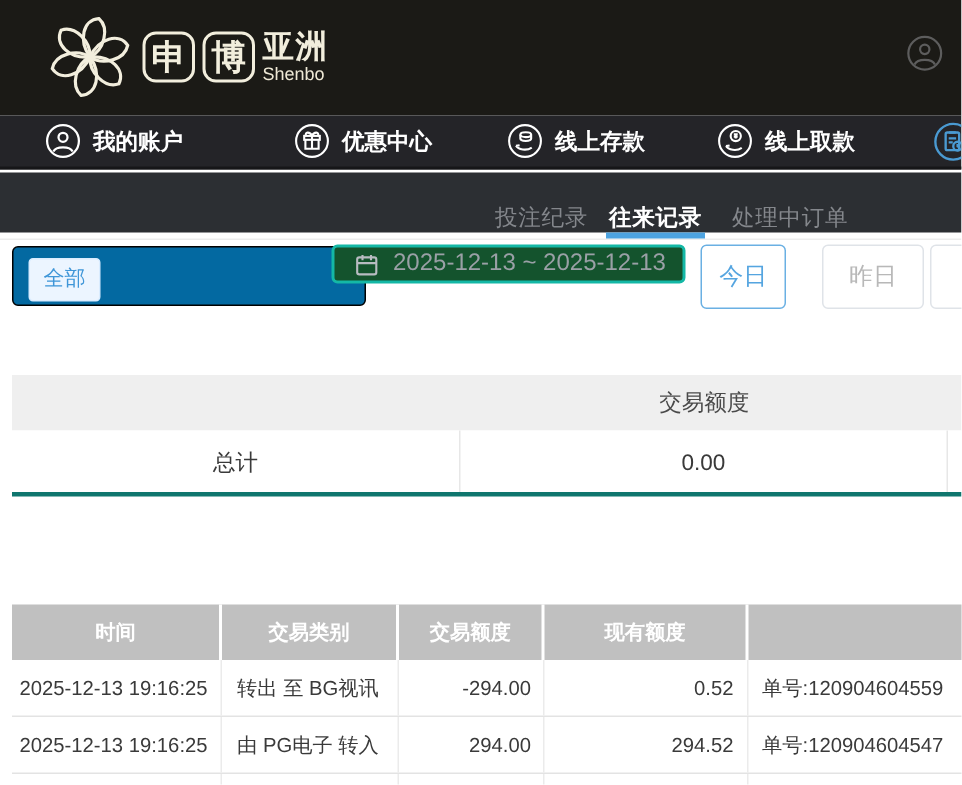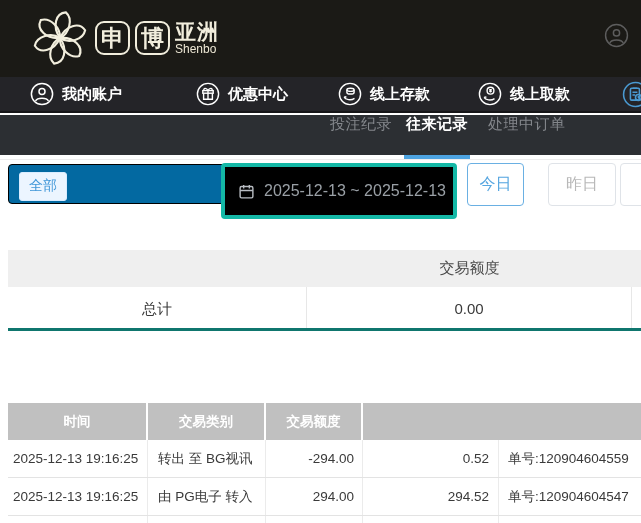--- a/index.html
+++ b/index.html
@@ -22,34 +22,34 @@
   .avatar-btn { position:absolute; right:12px; top:23px; width:25px; height:25px; color:#5d5d5d; cursor:pointer; }
   
   .mainnav { position:absolute; left:0; top:77px; width:641px; height:36px; background:#242428;
     border-bottom:2px solid #161618; overflow:hidden; }
   .nav-item { position:absolute; top:0; height:34px; display:flex; align-items:center; gap:8px;
     color:#fff; font-size:15px; font-weight:bold; cursor:pointer; white-space:nowrap; }
   .nav-icon { width:24px; height:24px; color:#fff; }
   .nav-right-icon { position:absolute; top:4px; left:622px; width:27px; height:27px; color:#4a9ad2; cursor:pointer; }
   
   .subnav { position:absolute; left:0; top:115px; width:641px; height:40px; background:#2c2f33; }
-  .tab { position:absolute; top:0; height:40px; display:flex; align-items:flex-start;
+  .tab { position:absolute; top:0; height:40px; display:flex; align-items:flex-end;
     font-size:15px; letter-spacing:.5px; color:#84878c; cursor:pointer; white-space:nowrap; }
   .tab.active { color:#fff; font-weight:bold; }
   .under-strip { position:absolute; left:0; top:155px; width:641px; height:5px; border-bottom:1px solid #ededed; }
   .tab-underline { position:absolute; left:404px; top:0; width:66px; height:4px; background:#4da3e0; }
   
   .filters { position:absolute; left:0; top:163px; width:641px; height:44px; }
   .select-box { position:absolute; left:8px; top:1px; width:236px; height:40px; background:#0369a1;
     border:1px solid #000000; border-radius:4px; cursor:pointer; }
   .select-tag { position:absolute; left:10px; top:7px; padding:4px 9px 5px; background:#ecf5ff;
     border:1px solid #d9ecff; border-radius:3px; color:#3f96d8; font-size:14px; }
   .select-arrow { position:absolute; right:12px; top:14px; color:#b4bac0; font-size:10px; }
-  .date-box { position:absolute; left:221px; top:0; width:236px; height:56px; background:#000000;
-    border:4px solid #14b8a6; border-radius:4px; display:flex; align-items:center; gap:9px;
+  .date-box { position:absolute; left:221px; top:0; width:236px; height:26px; background:#14532d;
+    border:2px solid #14b8a6; border-radius:4px; display:flex; align-items:center; gap:9px;
     padding-left:13px; color:#9aa0a6; font-size:16px; cursor:pointer; white-space:nowrap; }
   .cal-icon { width:17px; height:17px; color:#b8bcc2; flex:none; }
   .fbtn { position:absolute; top:0; height:43px; background:#fff; border:1px solid #dfe3e8;
     border-radius:4px; font-size:16px; color:#b8b8b8; cursor:pointer;
     display:flex; align-items:center; justify-content:center; font-family:inherit; }
   .fbtn.today { left:467px; width:57px; border-color:#6ab0e3; color:#55a5e0; }
   .fbtn.yesterday { left:548px; width:68px; }
   .fbtn.partial { left:620px; width:40px; }
   
   .summary { position:absolute; left:8px; top:250px; width:633px; }
@@ -218,20 +218,21 @@
     <div class="sum-c2">0.00</div>
     <div class="sum-c3"></div>
   </div>
 </div>
 
 <div class="dtable">
   <div class="dhead">
     <div class="cell c1">时间</div>
     <div class="cell c2">交易类别</div>
     <div class="cell c3">交易额度</div>
+    <div class="cell c4">现有额度</div>
     <div class="cell c5"></div>
   </div>
   <div class="drow">
     <div class="cell c1">2025-12-13 19:16:25</div>
     <div class="cell c2">转出 至 BG视讯</div>
     <div class="cell c3">-294.00</div>
     <div class="cell c4">0.52</div>
     <div class="cell c5">单号:120904604559</div>
   </div>
   <div class="drow">

